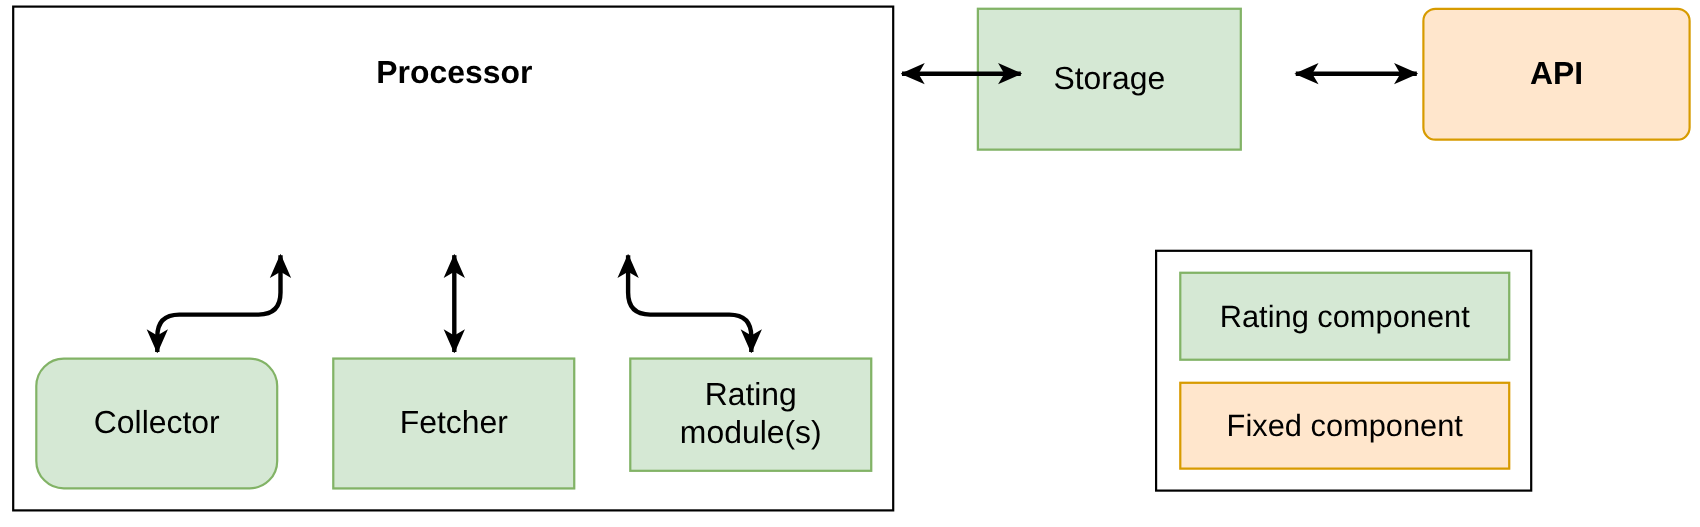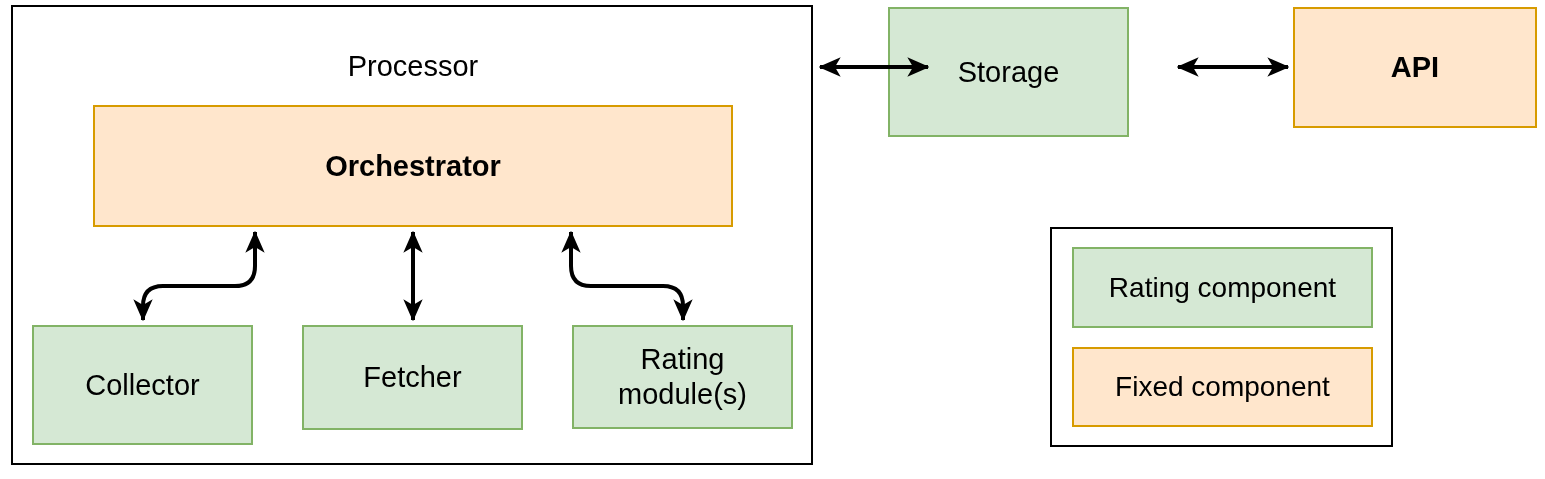--- a/index.html
+++ b/index.html
@@ -38,28 +38,28 @@
     position: absolute;
     box-sizing: border-box;
     background: transparent;
     border: 2px solid var(--outline, #000000);
   }
 
   
   #processor      { left: 11px;   top: 5px;   width: 802px; height: 460px; }
   #processor-title{ position: absolute; left: 93px; top: 47px; width: 640px; height: 38px;
                     display: flex; align-items: center; justify-content: center;
-                    font-size: 29px; font-weight: normal; }
+                    font-size: 29px; font-weight: bold; }
   #orchestrator   { left: 93px;   top: 105px; width: 640px; height: 122px; font-weight: bold; }
-  #collector      { left: 32px;   top: 325px; width: 221px; height: 120px; }
-  #fetcher        { left: 302px;  top: 325px; width: 221px; height: 105px; }
+  #collector      { left: 32px;   top: 325px; width: 221px; height: 120px; border-radius: 26px; }
+  #fetcher        { left: 302px;  top: 325px; width: 221px; height: 120px; }
   #rating         { left: 572px;  top: 325px; width: 221px; height: 104px; }
   #rating .lbl    { width: 180px; }
   #storage        { left: 888px;  top: 7px;   width: 241px; height: 130px; }
-  #api            { left: 1293px; top: 7px;   width: 244px; height: 121px; font-weight: bold; }
+  #api            { left: 1293px; top: 7px;   width: 244px; height: 121px; font-weight: bold; border-radius: 12px; }
 
   #legend         { left: 1050px; top: 227px; width: 343px; height: 220px; }
   #legend-modular { left: 1072px; top: 247px; width: 301px; height: 81px; font-size: 28px; }
   #legend-fixed   { left: 1072px; top: 347px; width: 301px; height: 80px; font-size: 28px; }
 
   #edges {
     position: absolute;
     left: 0; top: 0;
     width: 1545px; height: 479px;
     pointer-events: none;
@@ -72,23 +72,20 @@
   .ah-fill { fill: var(--arrow, #000000); }
 </style>
 </head>
 <body>
 
 <div id="canvas">
 
   <div id="processor" class="container-box"></div>
   <div id="processor-title">Processor</div>
 
-  <div id="orchestrator" class="node fixed">
-    <span class="lbl">Orchestrator</span>
-  </div>
 
   <div id="collector" class="node modular">
     <span class="lbl">Collector</span>
   </div>
   <div id="fetcher" class="node modular">
     <span class="lbl">Fetcher</span>
   </div>
   <div id="rating" class="node modular">
     <span class="lbl">Rating module(s)</span>
   </div>

